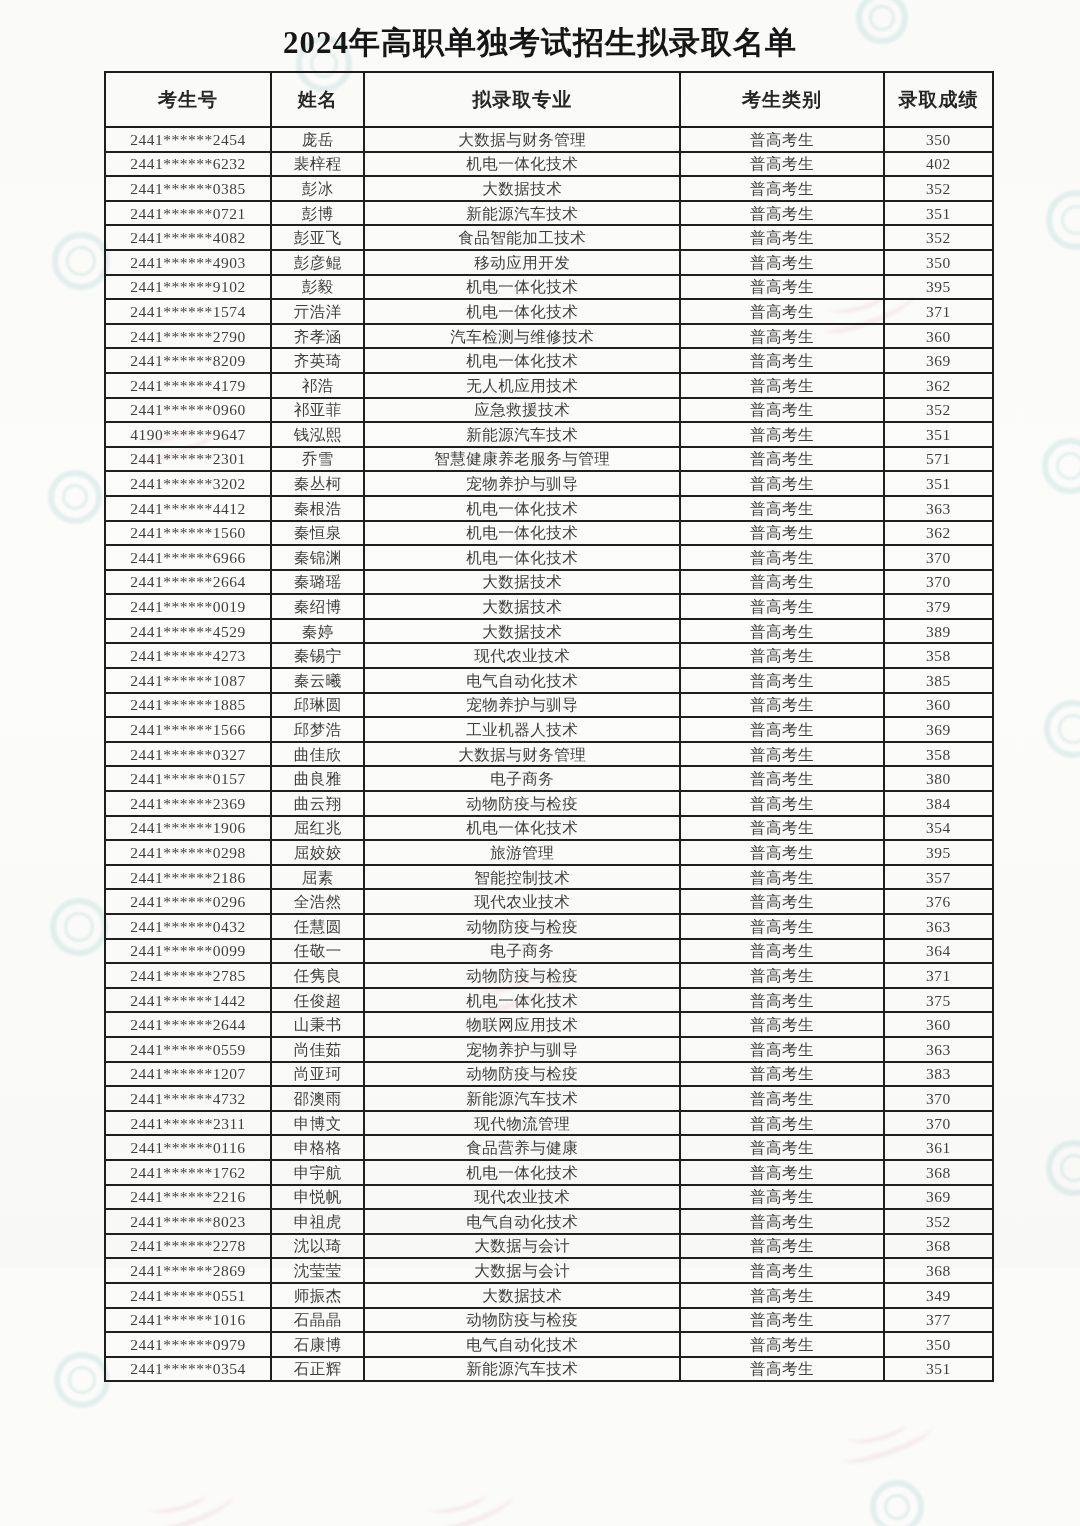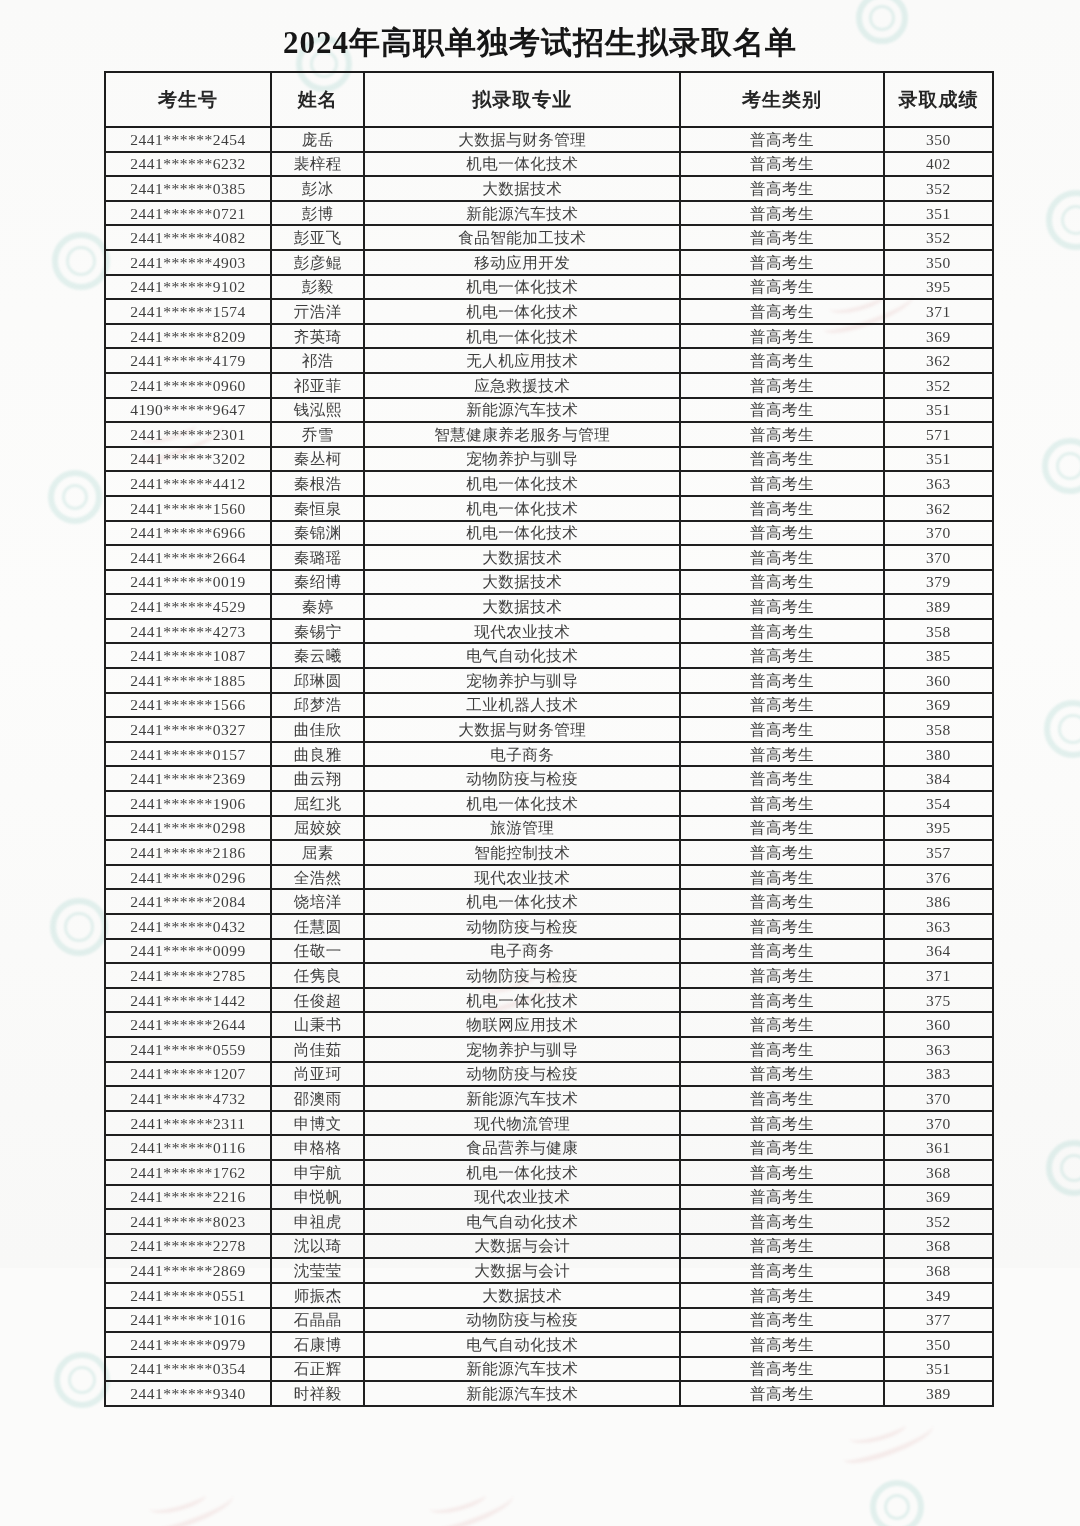--- a/index.html
+++ b/index.html
@@ -191,20 +191,27 @@
           <td>395</td>
         </tr>
         <tr>
           <td>2441******1574</td>
           <td>亓浩洋</td>
           <td>机电一体化技术</td>
           <td>普高考生</td>
           <td>371</td>
         </tr>
         <tr>
+          <td>2441******2790</td>
+          <td>齐孝涵</td>
+          <td>汽车检测与维修技术</td>
+          <td>普高考生</td>
+          <td>360</td>
+        </tr>
+        <tr>
           <td>2441******8209</td>
           <td>齐英琦</td>
           <td>机电一体化技术</td>
           <td>普高考生</td>
           <td>369</td>
         </tr>
         <tr>
           <td>2441******4179</td>
           <td>祁浩</td>
           <td>无人机应用技术</td>
@@ -352,27 +359,20 @@
           <td>357</td>
         </tr>
         <tr>
           <td>2441******0296</td>
           <td>全浩然</td>
           <td>现代农业技术</td>
           <td>普高考生</td>
           <td>376</td>
         </tr>
         <tr>
-          <td>2441******2084</td>
-          <td>饶培洋</td>
-          <td>机电一体化技术</td>
-          <td>普高考生</td>
-          <td>386</td>
-        </tr>
-        <tr>
           <td>2441******0432</td>
           <td>任慧圆</td>
           <td>动物防疫与检疫</td>
           <td>普高考生</td>
           <td>363</td>
         </tr>
         <tr>
           <td>2441******0099</td>
           <td>任敬一</td>
           <td>电子商务</td>
@@ -491,23 +491,16 @@
           <td>普高考生</td>
           <td>350</td>
         </tr>
         <tr>
           <td>2441******0354</td>
           <td>石正辉</td>
           <td>新能源汽车技术</td>
           <td>普高考生</td>
           <td>351</td>
         </tr>
-        <tr>
-          <td>2441******9340</td>
-          <td>时祥毅</td>
-          <td>新能源汽车技术</td>
-          <td>普高考生</td>
-          <td>389</td>
-        </tr>
       </tbody>
   </table>
 
 </div>
 
 </body></html>

